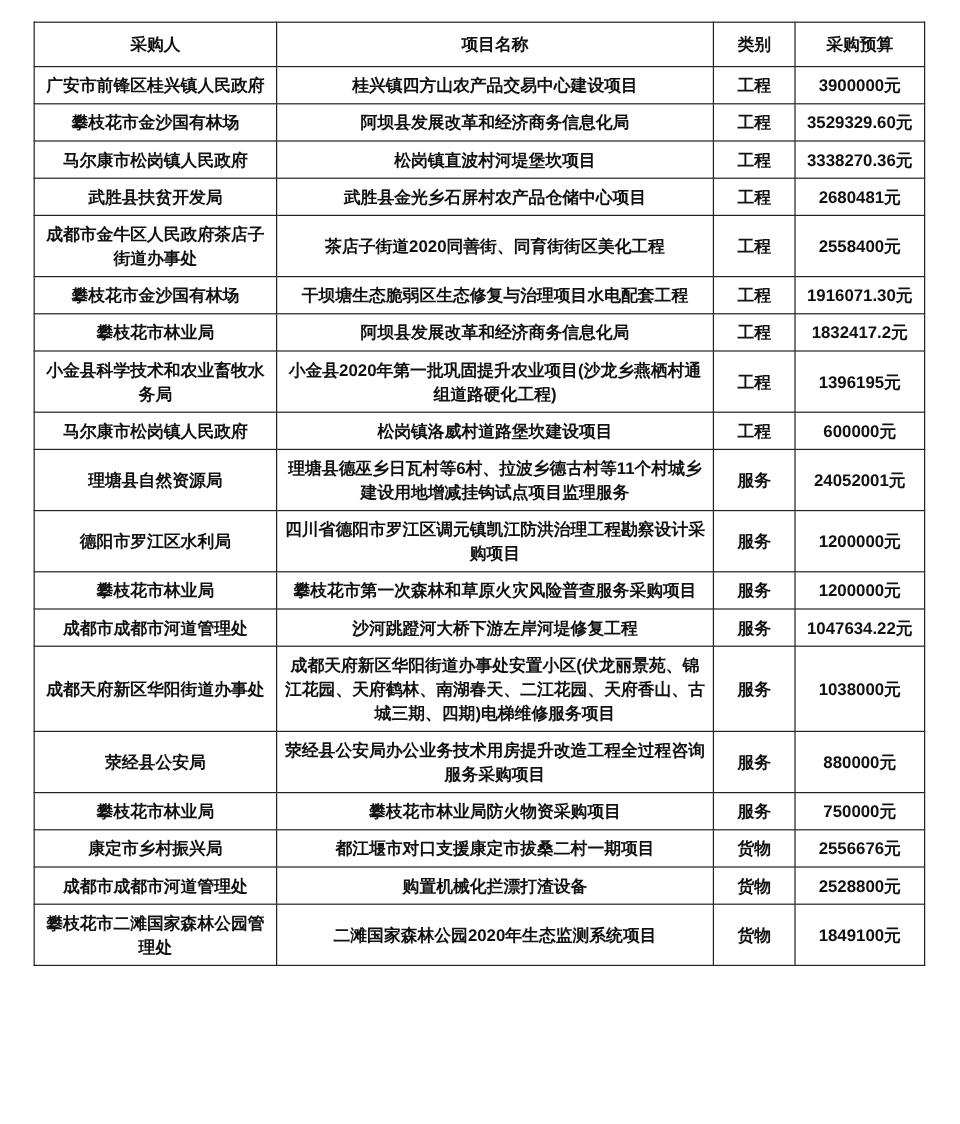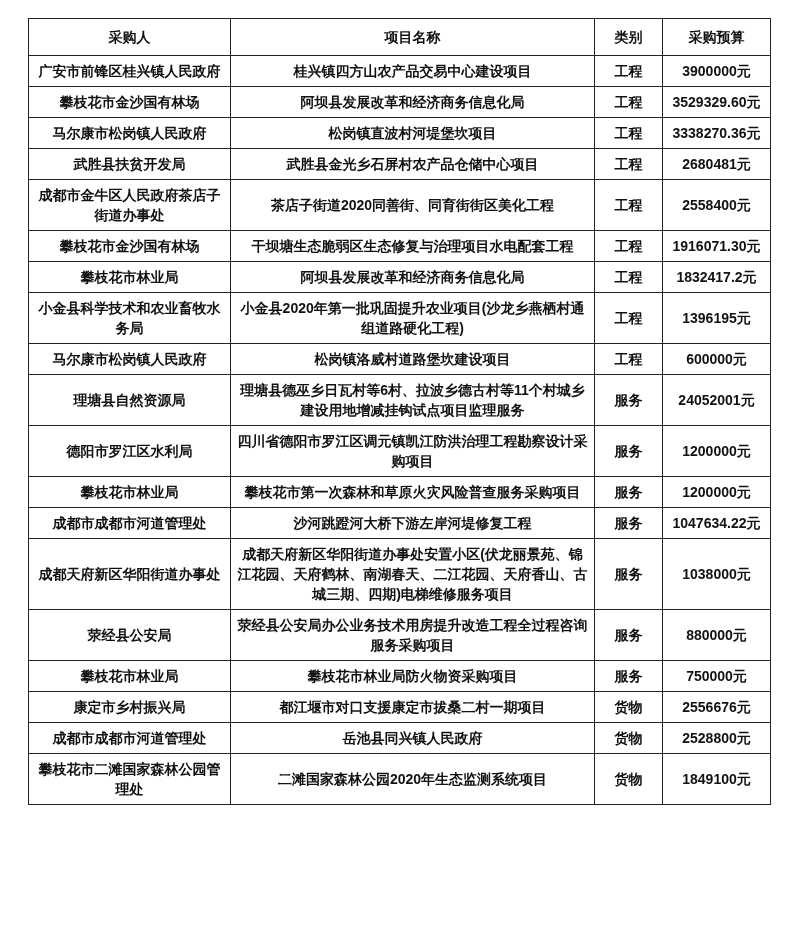--- a/index.html
+++ b/index.html
@@ -162,21 +162,21 @@
     <td>750000元</td>
   </tr>
         <tr>
     <td>康定市乡村振兴局</td>
     <td>都江堰市对口支援康定市拔桑二村一期项目</td>
     <td>货物</td>
     <td>2556676元</td>
   </tr>
         <tr>
     <td>成都市成都市河道管理处</td>
-    <td>岳池县同兴镇人民政府</td>
+    <td>购置机械化拦漂打渣设备</td>
     <td>货物</td>
     <td>2528800元</td>
   </tr>
         <tr>
     <td>攀枝花市二滩国家森林公园管理处</td>
     <td>二滩国家森林公园2020年生态监测系统项目</td>
     <td>货物</td>
     <td>1849100元</td>
   </tr>
       </tbody>

